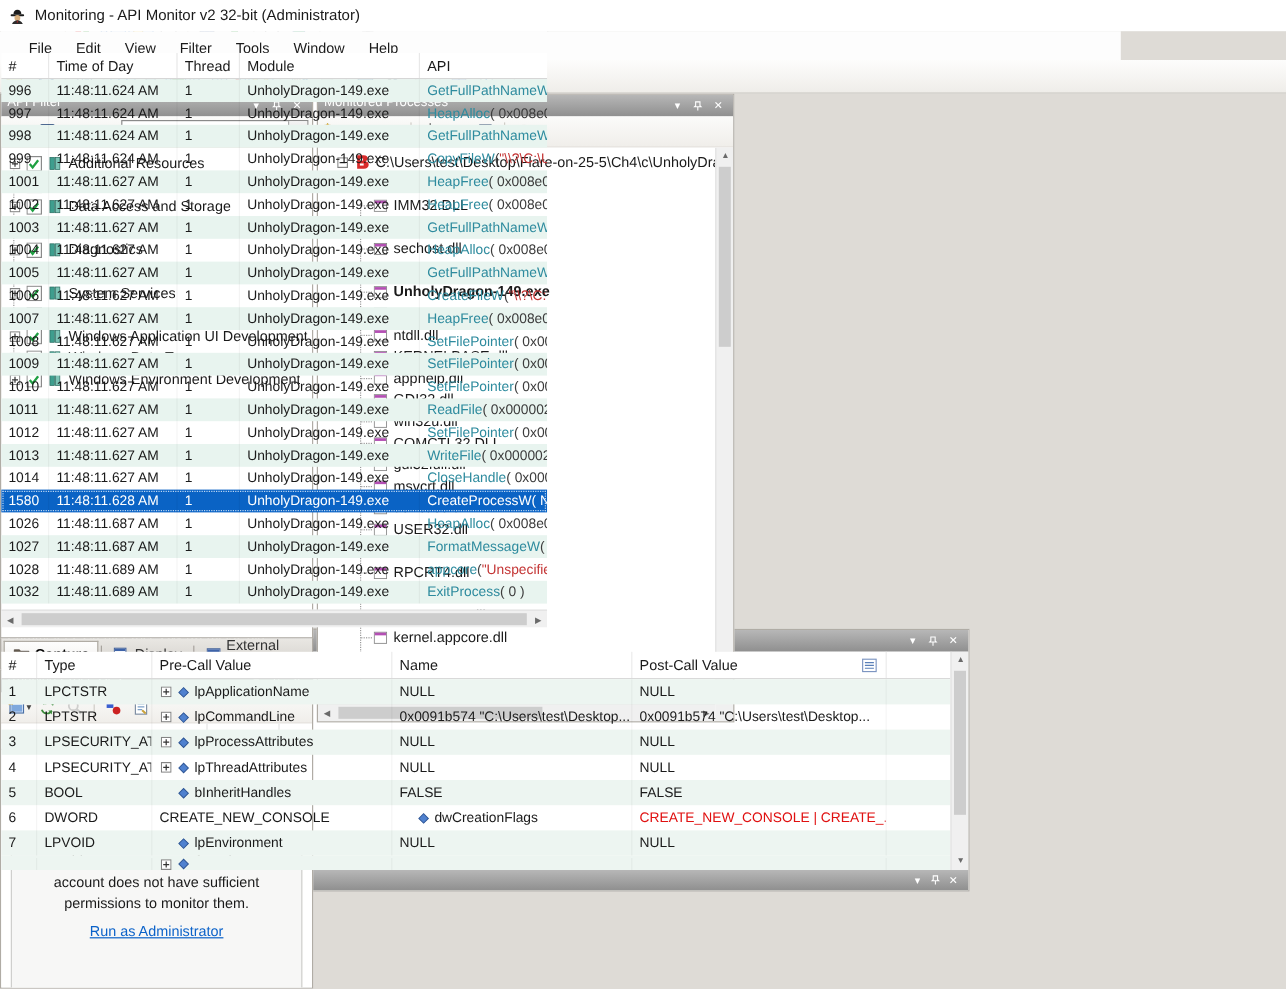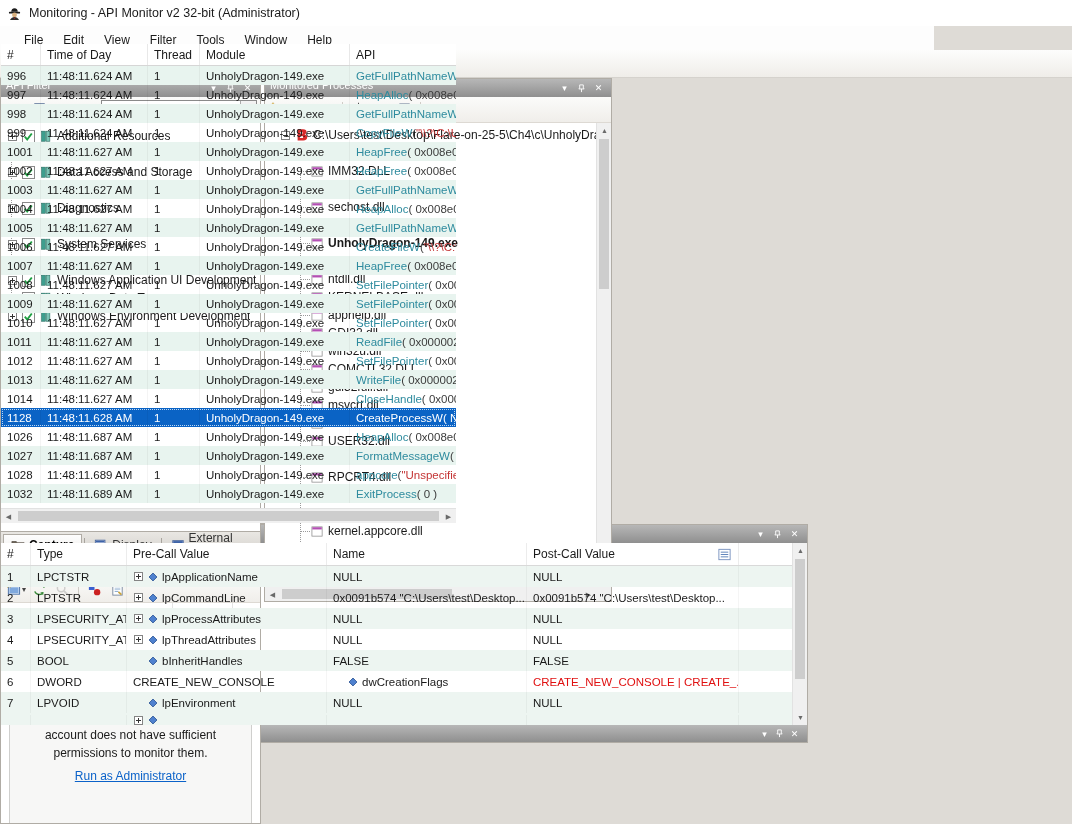--- a/index.html
+++ b/index.html
@@ -1347,21 +1347,21 @@
       <span class="c c0">1014</span>
       <span class="c c1">11:48:11.627 AM</span>
       <span class="c c2">1</span>
       <span class="c c3">UnholyDragon-149.exe</span>
       <span class="c c4">
             <span class="api-name">CloseHandle</span>
             <span class="arg"> ( 0x00000</span>
           </span>
     </div>
         <div class="crow sel">
-      <span class="c c0">1128</span>
+      <span class="c c0">1580</span>
       <span class="c c1">11:48:11.628 AM</span>
       <span class="c c2">1</span>
       <span class="c c3">UnholyDragon-149.exe</span>
       <span class="c c4">
             <span class="api-name">CreateProcessW</span>
             <span class="arg"> ( NUL</span>
           </span>
     </div>
         <div class="crow">
       <span class="c c0">1026</span>

